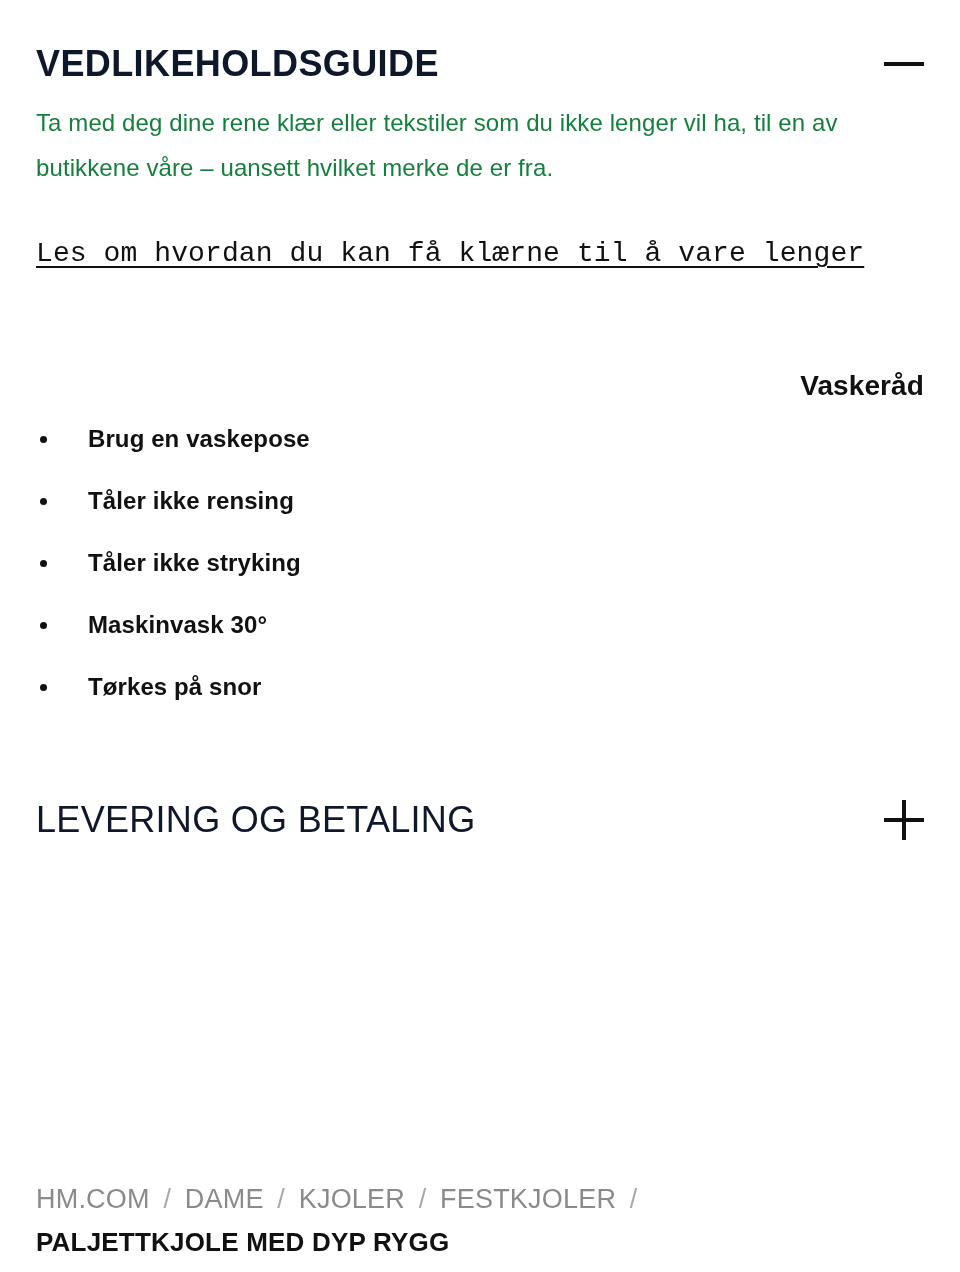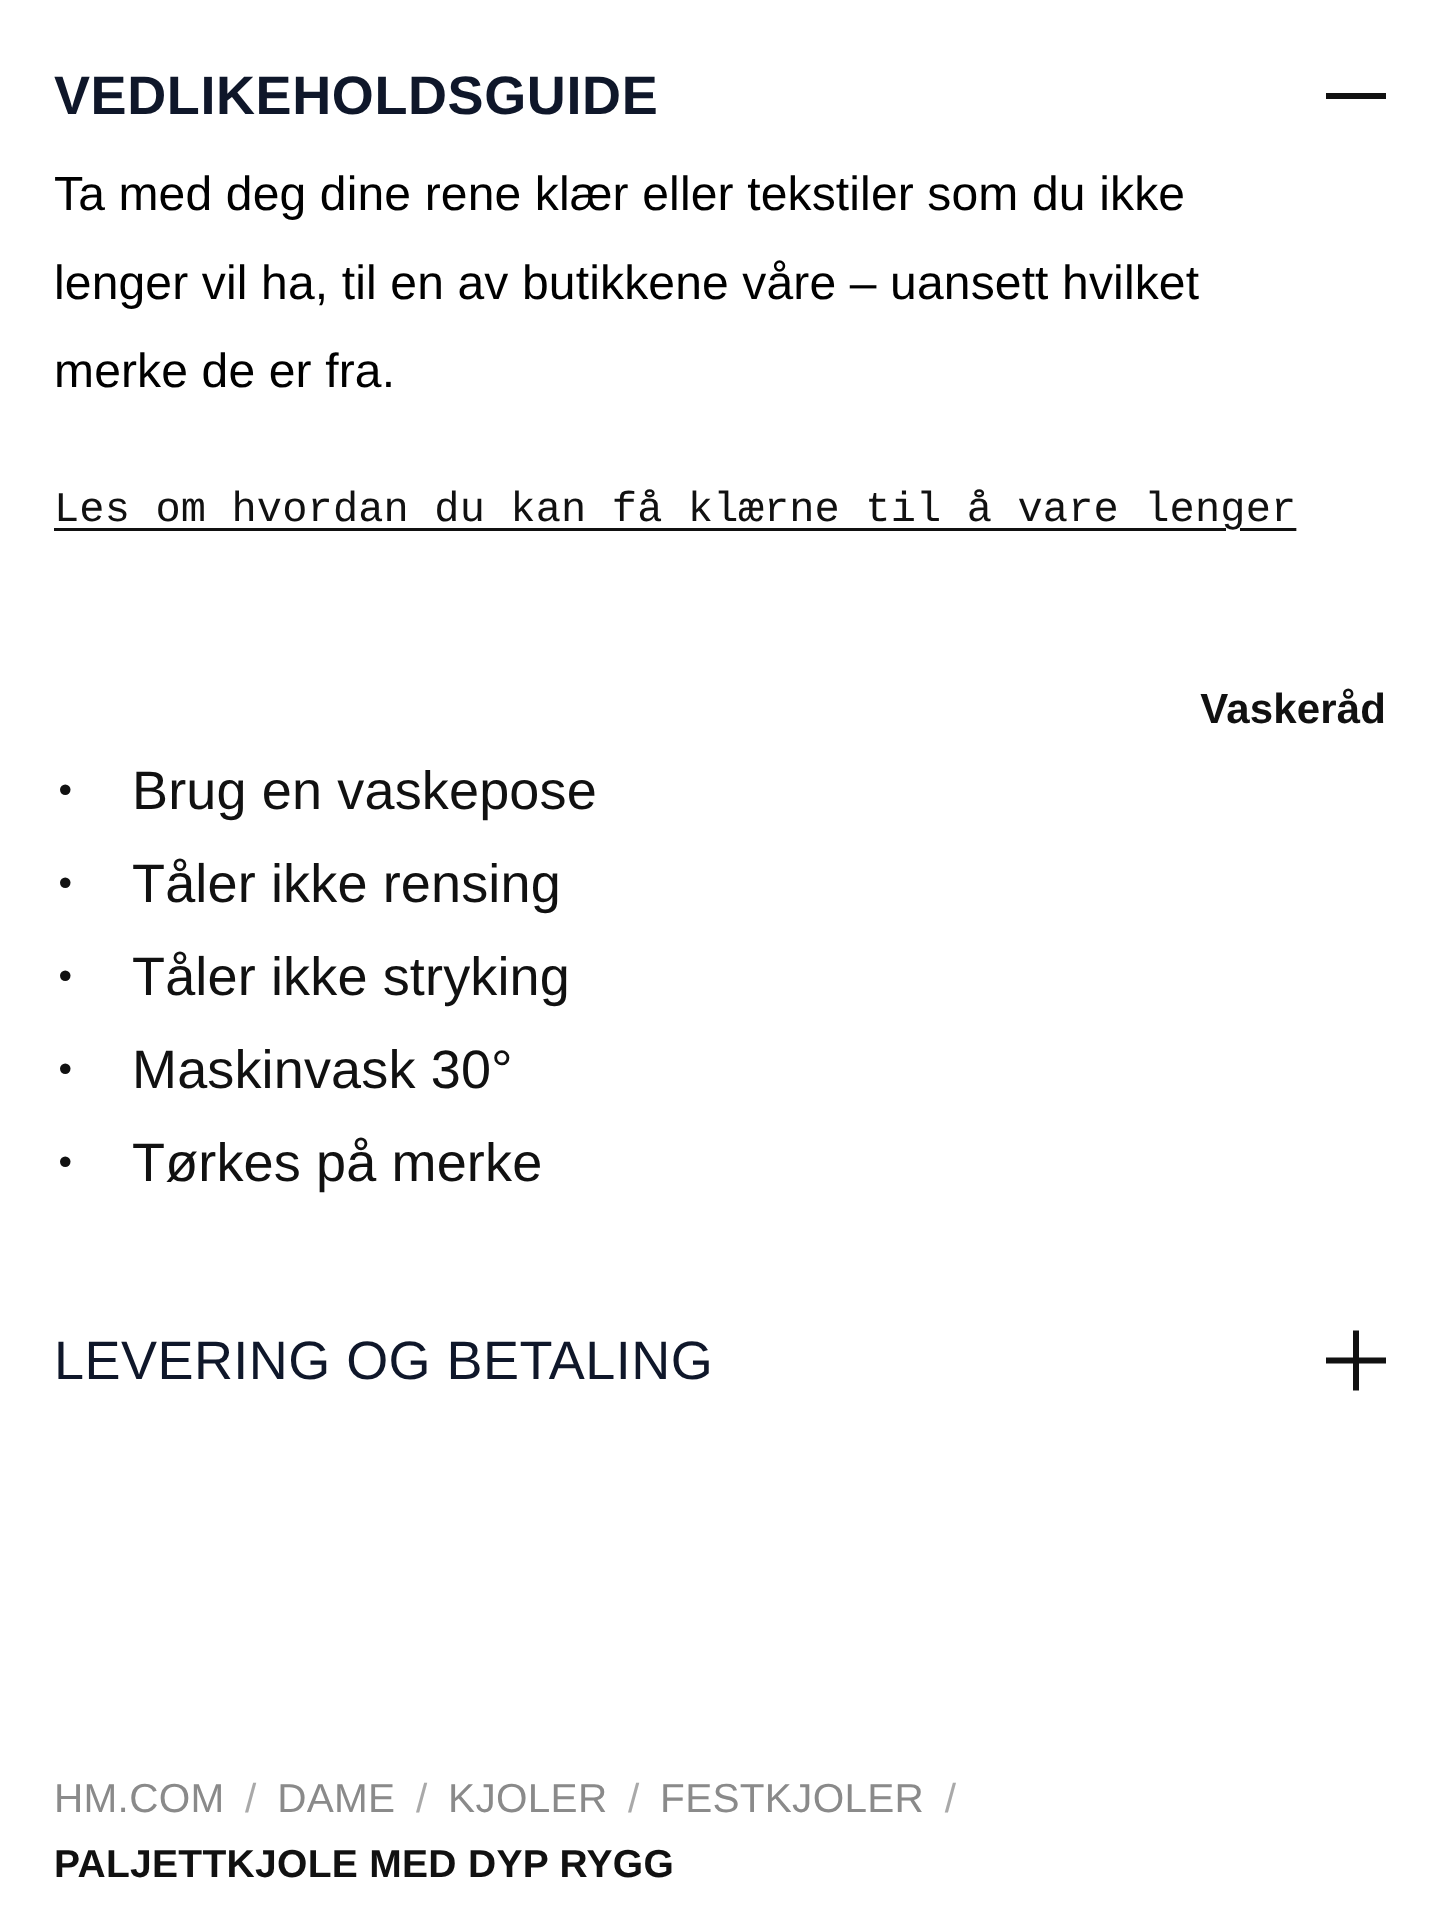--- a/index.html
+++ b/index.html
@@ -81,24 +81,24 @@
     width: 4px;
     margin-left: -2px;
   }
 
   
   .section-body {
     padding-top: 8px;
   }
 
   .paragraph {
-    font-size: 32px;
-    line-height: 59px;
+    font-size: 24px;
+    line-height: 45px;
     font-weight: 400;
-    color: #000000;
+    color: #15803d;
     margin: 0;
     max-width: 820px;
     letter-spacing: 0.1px;
   }
 
   .link-row {
     margin-top: 44px;
   }
 
   .care-link {
@@ -131,27 +131,28 @@
 
   .care-list {
     list-style: none;
     margin: 0;
     padding: 0;
   }
 
   .care-list li {
     position: relative;
     padding-left: 52px;
-    font-size: 36px;
+    font-size: 24px;
     line-height: 1.2;
     color: #111111;
     height: 62px;
     display: flex;
     align-items: center;
     letter-spacing: 0.1px;
+    font-weight: bold;
   }
 
   .care-list li .bullet {
     position: absolute;
     left: 4px;
     top: 50%;
     width: 7px;
     height: 7px;
     margin-top: -3px;
     border-radius: 50%;
@@ -238,21 +239,21 @@
           <li>
             <span class="bullet"></span>
             <span>Tåler ikke stryking</span>
           </li>
           <li>
             <span class="bullet"></span>
             <span>Maskinvask 30°</span>
           </li>
           <li>
             <span class="bullet"></span>
-            <span>Tørkes på merke</span>
+            <span>Tørkes på snor</span>
           </li>
         </ul>
       </div>
 
     </div>
   </section>
 
   <section class="accordion-section accordion-collapsed">
     <div class="accordion-header">
       <span class="accordion-title regular">LEVERING OG BETALING</span>

